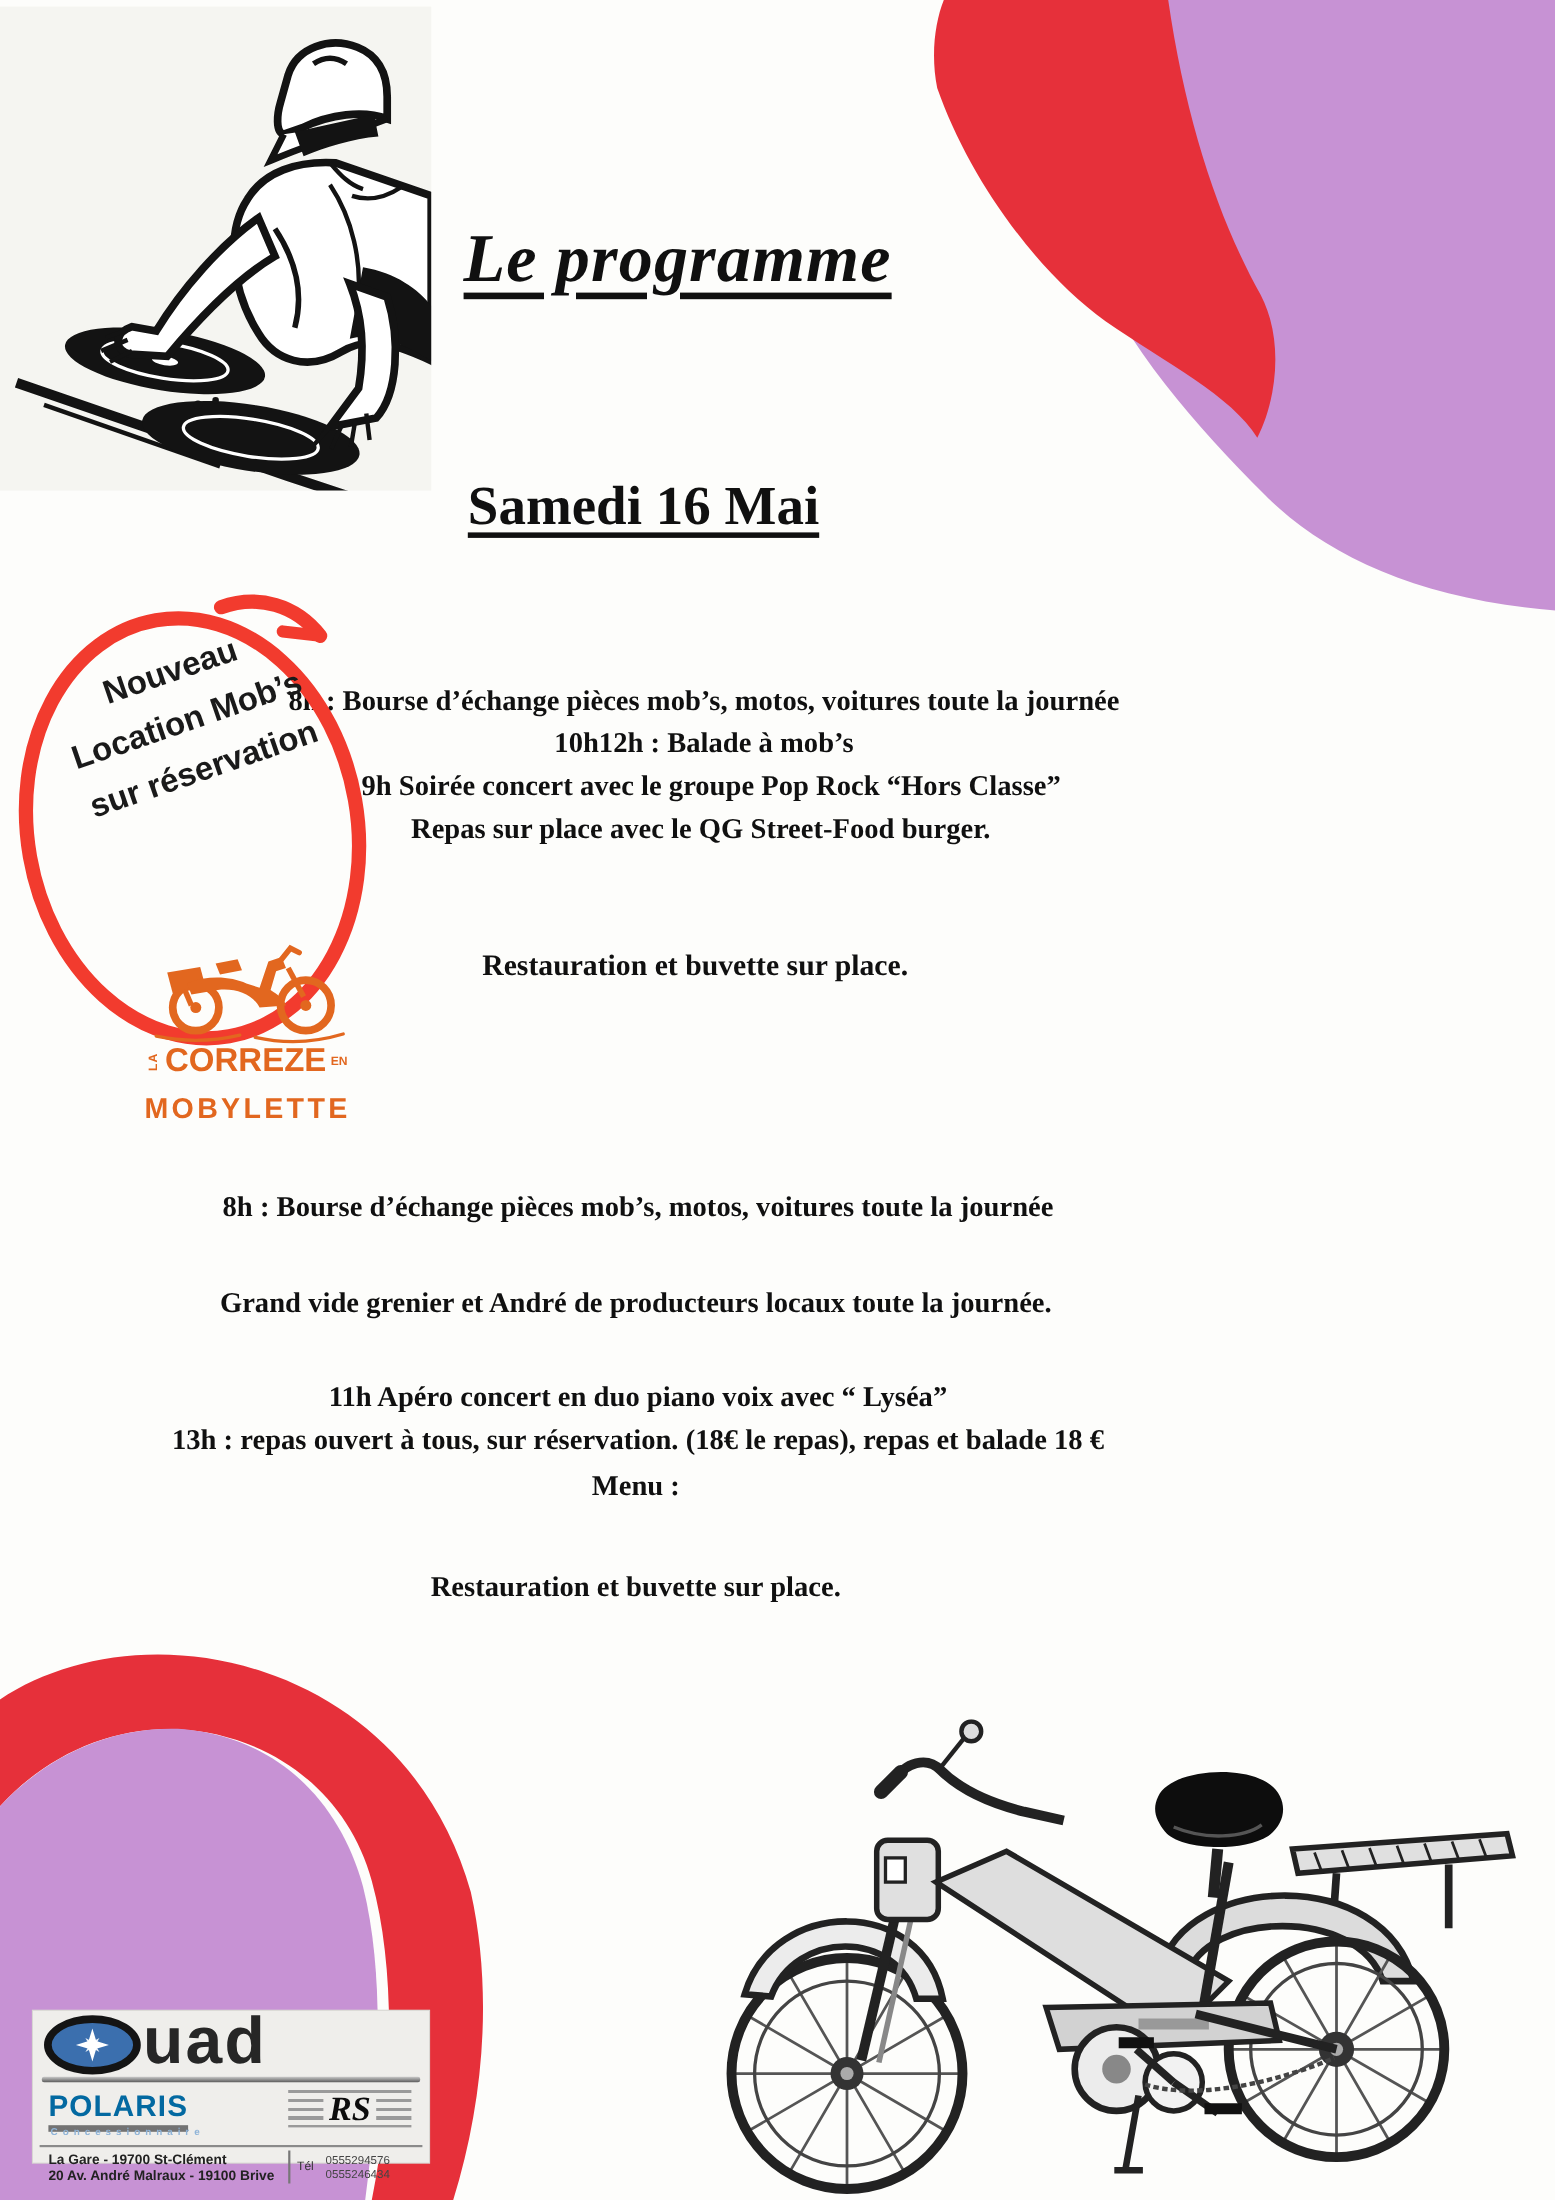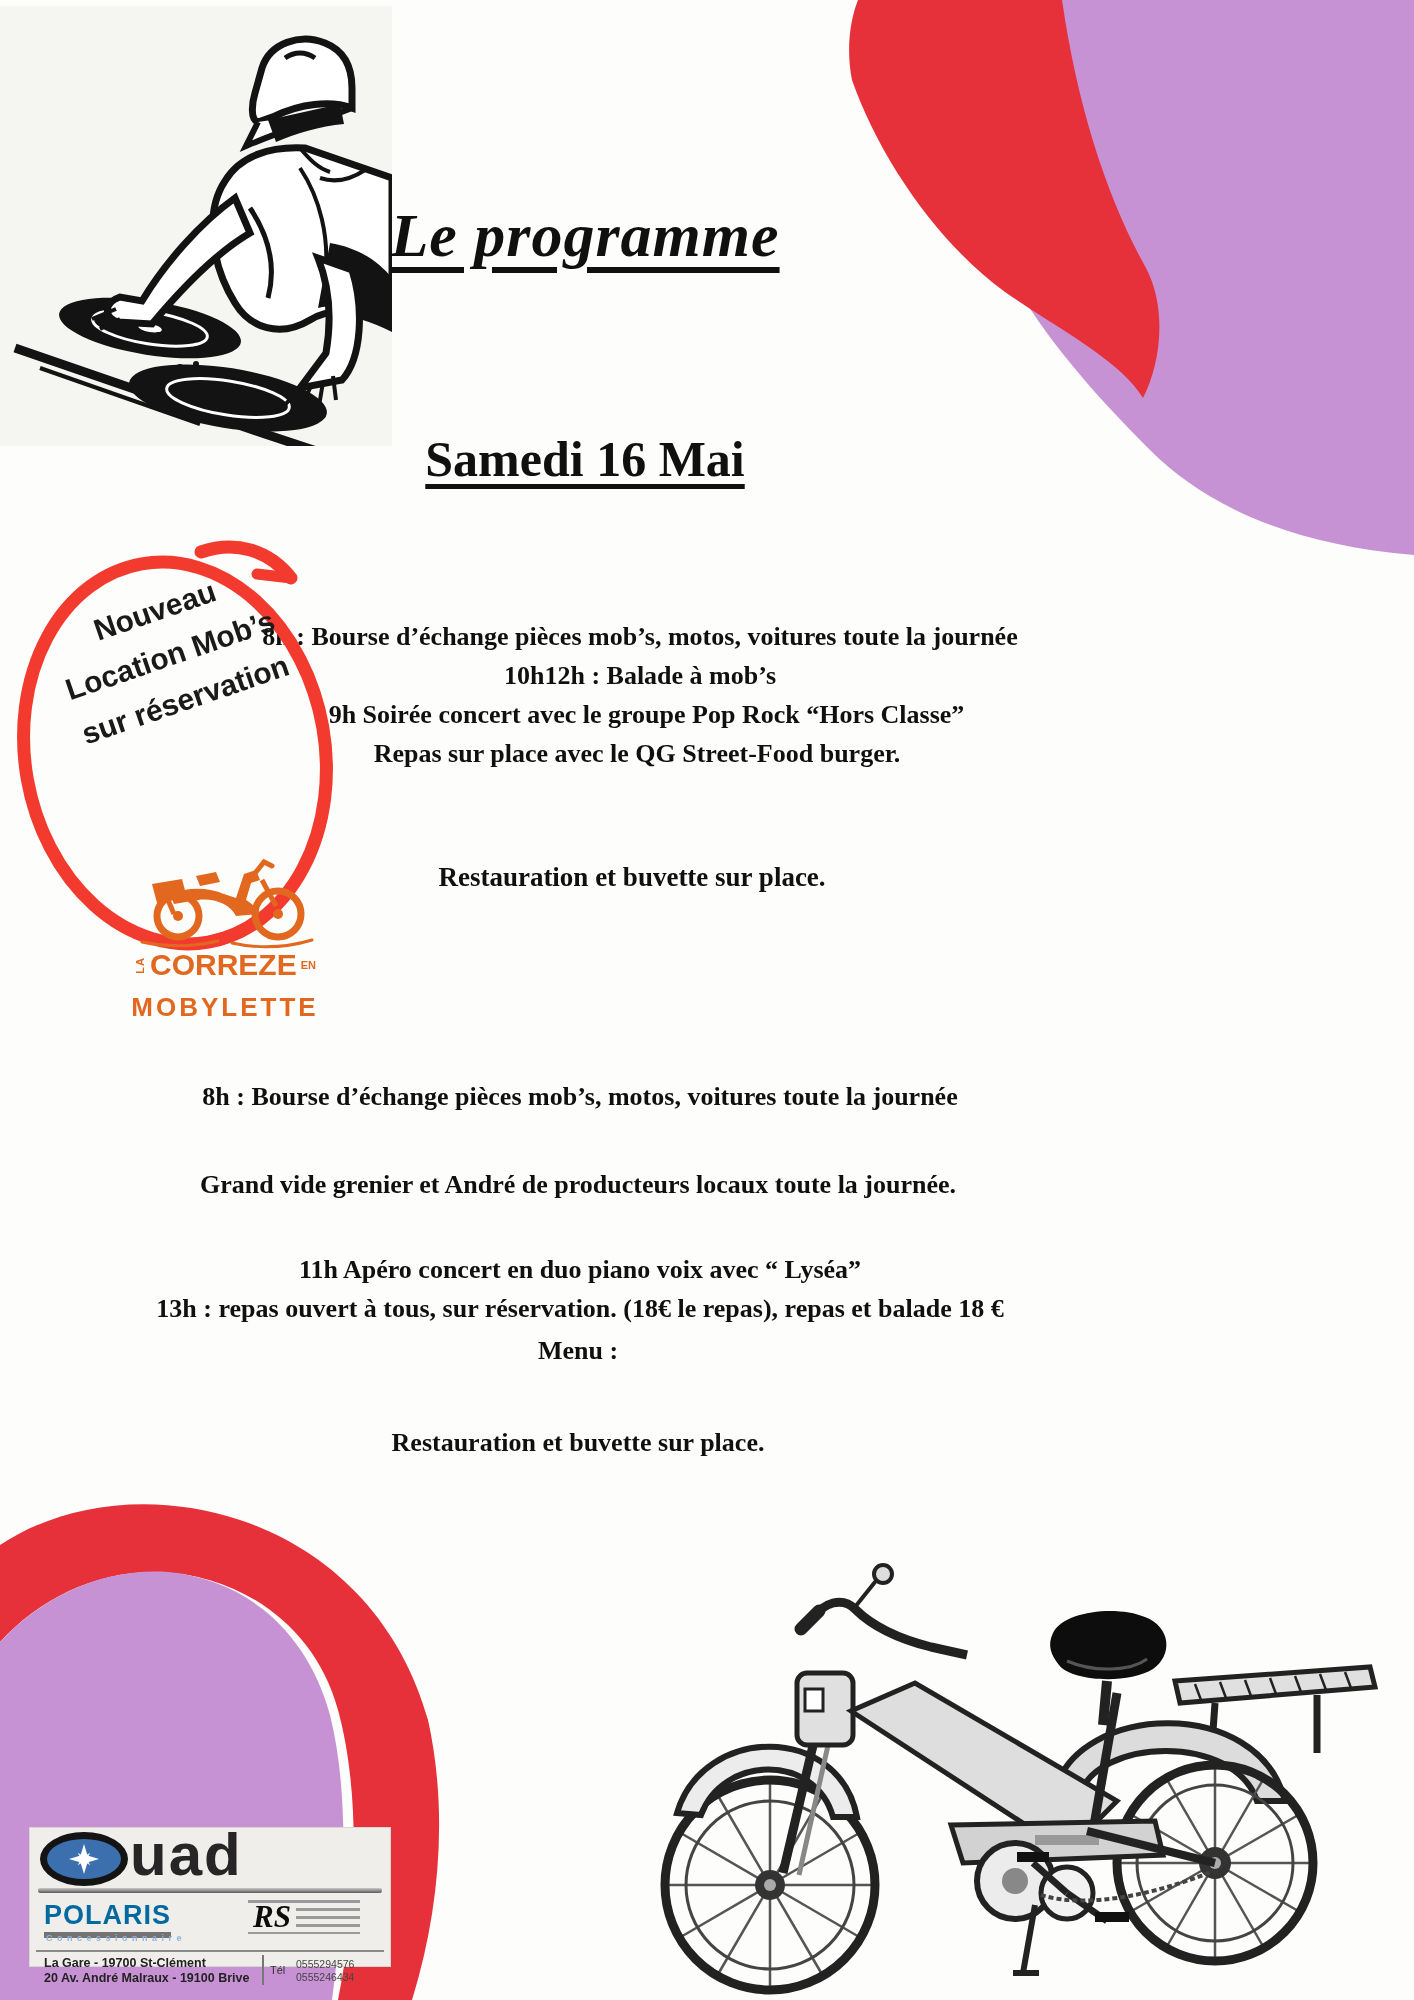--- a/index.html
+++ b/index.html
@@ -30,23 +30,23 @@
         box-shadow:0 0 0 1px #d8d6d2;font-family:"Liberation Sans",sans-serif;}
   .q-oval{position:absolute;left:10px;top:4px;width:88px;height:54px;border:7px solid #141414;
           border-radius:50%;background:#3b6fae;display:flex;align-items:center;justify-content:center;box-sizing:border-box;}
   .q-uad{position:absolute;left:100px;top:-8px;font-size:60px;font-weight:700;color:#262626;
          letter-spacing:2px;font-family:"Liberation Sans",sans-serif;}
   .chrome-bar{position:absolute;left:8px;top:60px;width:344px;height:5px;
               background:linear-gradient(#c9c9c9,#5a5a5a);border-radius:2px;}
   .polaris{position:absolute;left:14px;top:72px;font-size:27px;font-weight:800;color:#0369a1;
            letter-spacing:1px;border-bottom:6px solid #737373;padding-bottom:1px;}
   .polaris-sub{position:absolute;left:16px;top:105px;font-size:9px;letter-spacing:4.5px;color:#8fb4d8;font-weight:bold;}
-  .rs-badge{position:absolute;left:218px;top:72px;width:112px;height:34px;
+  .rs-badge{position:absolute;left:232px;top:72px;width:112px;height:34px;
             background:repeating-linear-gradient(to bottom,#9a9a9a 0 3px,transparent 3px 8px);
-            display:flex;align-items:center;}
+            display:flex;align-items:center;justify-content:center;}
   .rs-text{font-family:"Liberation Serif",serif;font-style:italic;font-weight:bold;font-size:31px;
            color:#0c0c0c;background:#efeeeb;padding:0 5px;line-height:26px;}
   .card-divider{position:absolute;left:6px;top:122px;width:348px;height:2px;background:#8a8a8a;}
   .addr{position:absolute;left:14px;top:128px;font-size:12.5px;font-weight:bold;color:#222;line-height:15px;}
   .vline{position:absolute;left:232px;top:127px;width:2px;height:30px;background:#777;}
   .tel-label{position:absolute;left:240px;top:136px;font-size:11px;color:#333;}
   .phones{position:absolute;left:266px;top:130px;font-size:10.5px;color:#444;line-height:13px;}
 </style>
 </head>
 <body>
@@ -97,21 +97,21 @@
     <path d="M262,62 C270,37 300,27 325,37 C345,45 352,62 352,82 L352,102 C330,94 300,98 275,110 L258,116 C250,114 252,97 255,87 Z" fill="#fff" stroke="#131313" stroke-width="7"></path>
     <path d="M258,116 L246,140 C265,132 290,122 310,118 L352,102" fill="#fff" stroke="#131313" stroke-width="6"></path>
     <path d="M285,52 Q300,42 315,52" stroke="#131313" stroke-width="5" fill="none"></path>
 
     <path d="M268,114 L340,98 L344,118 C320,120 295,128 276,136 Z" fill="#131313"></path>
 
     <path d="M300,142 C310,154 318,162 330,166" stroke="#131313" stroke-width="4" fill="none"></path>
     <path d="M320,172 C335,177 350,174 365,164" stroke="#131313" stroke-width="4" fill="none"></path>
   </svg>
 
-  <div class="serifline title" style="left:585px;top:200px;text-align:center;">Le programme</div>
+  <div class="serifline title" style="left:616px;top:200px;text-align:center;">Le programme</div>
 
   <div class="serifline dayhead" style="left:585px;top:430px;">Samedi 16 Mai</div>
   <div class="serifline body26" style="left:640px;top:622px;">8h : Bourse d’échange pièces mob’s, motos, voitures toute la journée</div>
   <div class="serifline body26" style="left:640px;top:661px;">10h12h : Balade à mob’s</div>
   <div class="serifline body26" style="left:640px;top:700px;">19h Soirée concert avec le groupe Pop Rock “Hors Classe”</div>
   <div class="serifline body26" style="left:637px;top:739px;">Repas sur place avec le QG Street-Food burger.</div>
   <div class="serifline body26" style="left:632px;top:862px;font-size:27px;">Restauration et buvette sur place.</div>
 
   <svg class="abs" style="left:5px;top:518px;" width="345" height="495" viewBox="0 0 345 495">
     <ellipse cx="170" cy="235" rx="150" ry="192" transform="rotate(-10 170 235)" fill="none" stroke="#f23b2e" stroke-width="13" stroke-linecap="round"></ellipse>

